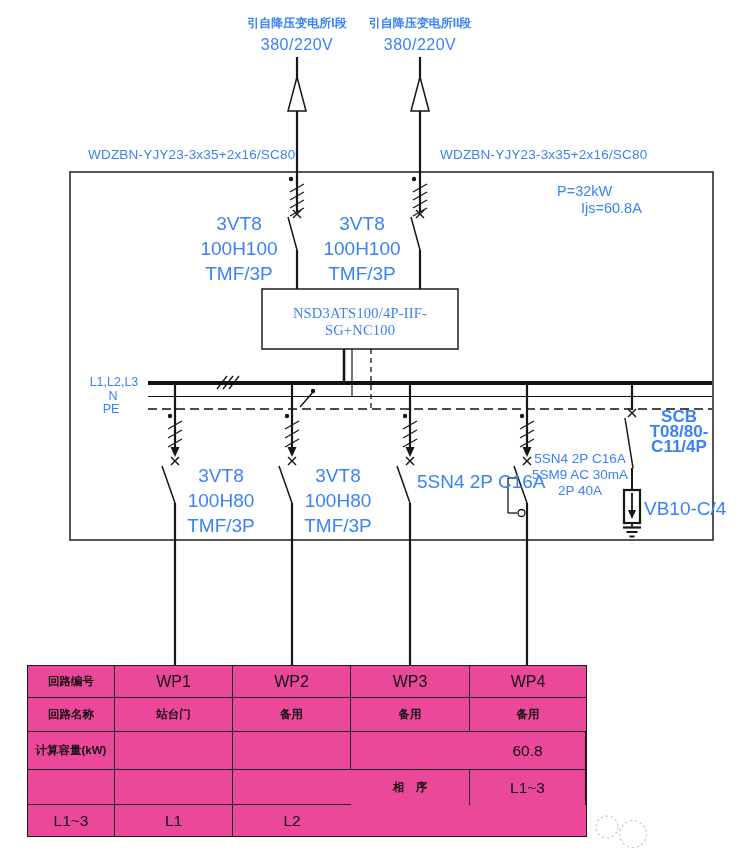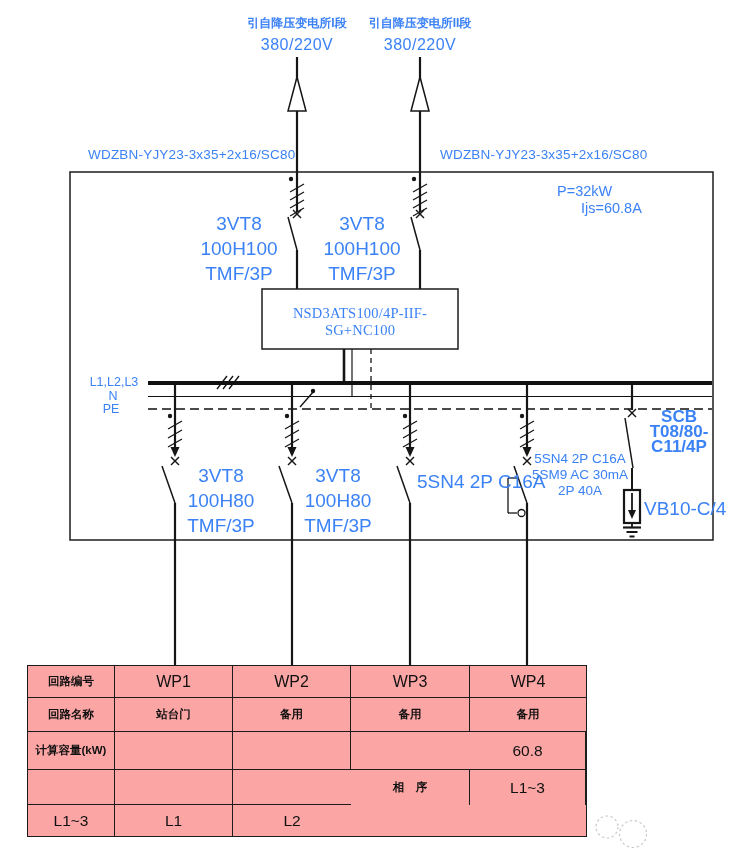--- a/index.html
+++ b/index.html
@@ -13,21 +13,21 @@
   .volt{font-size:16px;letter-spacing:.5px;}
   .cable{font-size:13.5px;letter-spacing:.2px;}
   .stat{font-size:14.5px;}
   .brk{font-size:19px;line-height:25px;}
   .busl{font-size:12.5px;}
   .atsm{font-size:14.5px;letter-spacing:.2px;}
   
   .ptable{position:absolute;left:27px;top:665px;width:560px;height:172px;
           border:1.7px solid #1c1c1c;box-sizing:border-box;display:grid;
           grid-template-columns:87px 118px 118px 119px 1fr;
-          grid-template-rows:32px 34px 38px 35px 1fr;background:#fca5a5;}
+          grid-template-rows:32px 34px 38px 35px 1fr;background:#ec4899;}
   .ptable>div{display:flex;align-items:center;justify-content:center;
           border-right:1.4px solid #1c1c1c;border-bottom:1.4px solid #1c1c1c;}
   .ptable>div.lc{border-right:none;}
   .ptable>div.lr{border-bottom:none;}
   .th{font-weight:700;font-size:11.5px;}
   .td{font-size:15.5px;text-align:center;}
   .wp{font-size:16px;}
   .cn{font-weight:700;font-size:11.5px;}
 </style>
 </head>

